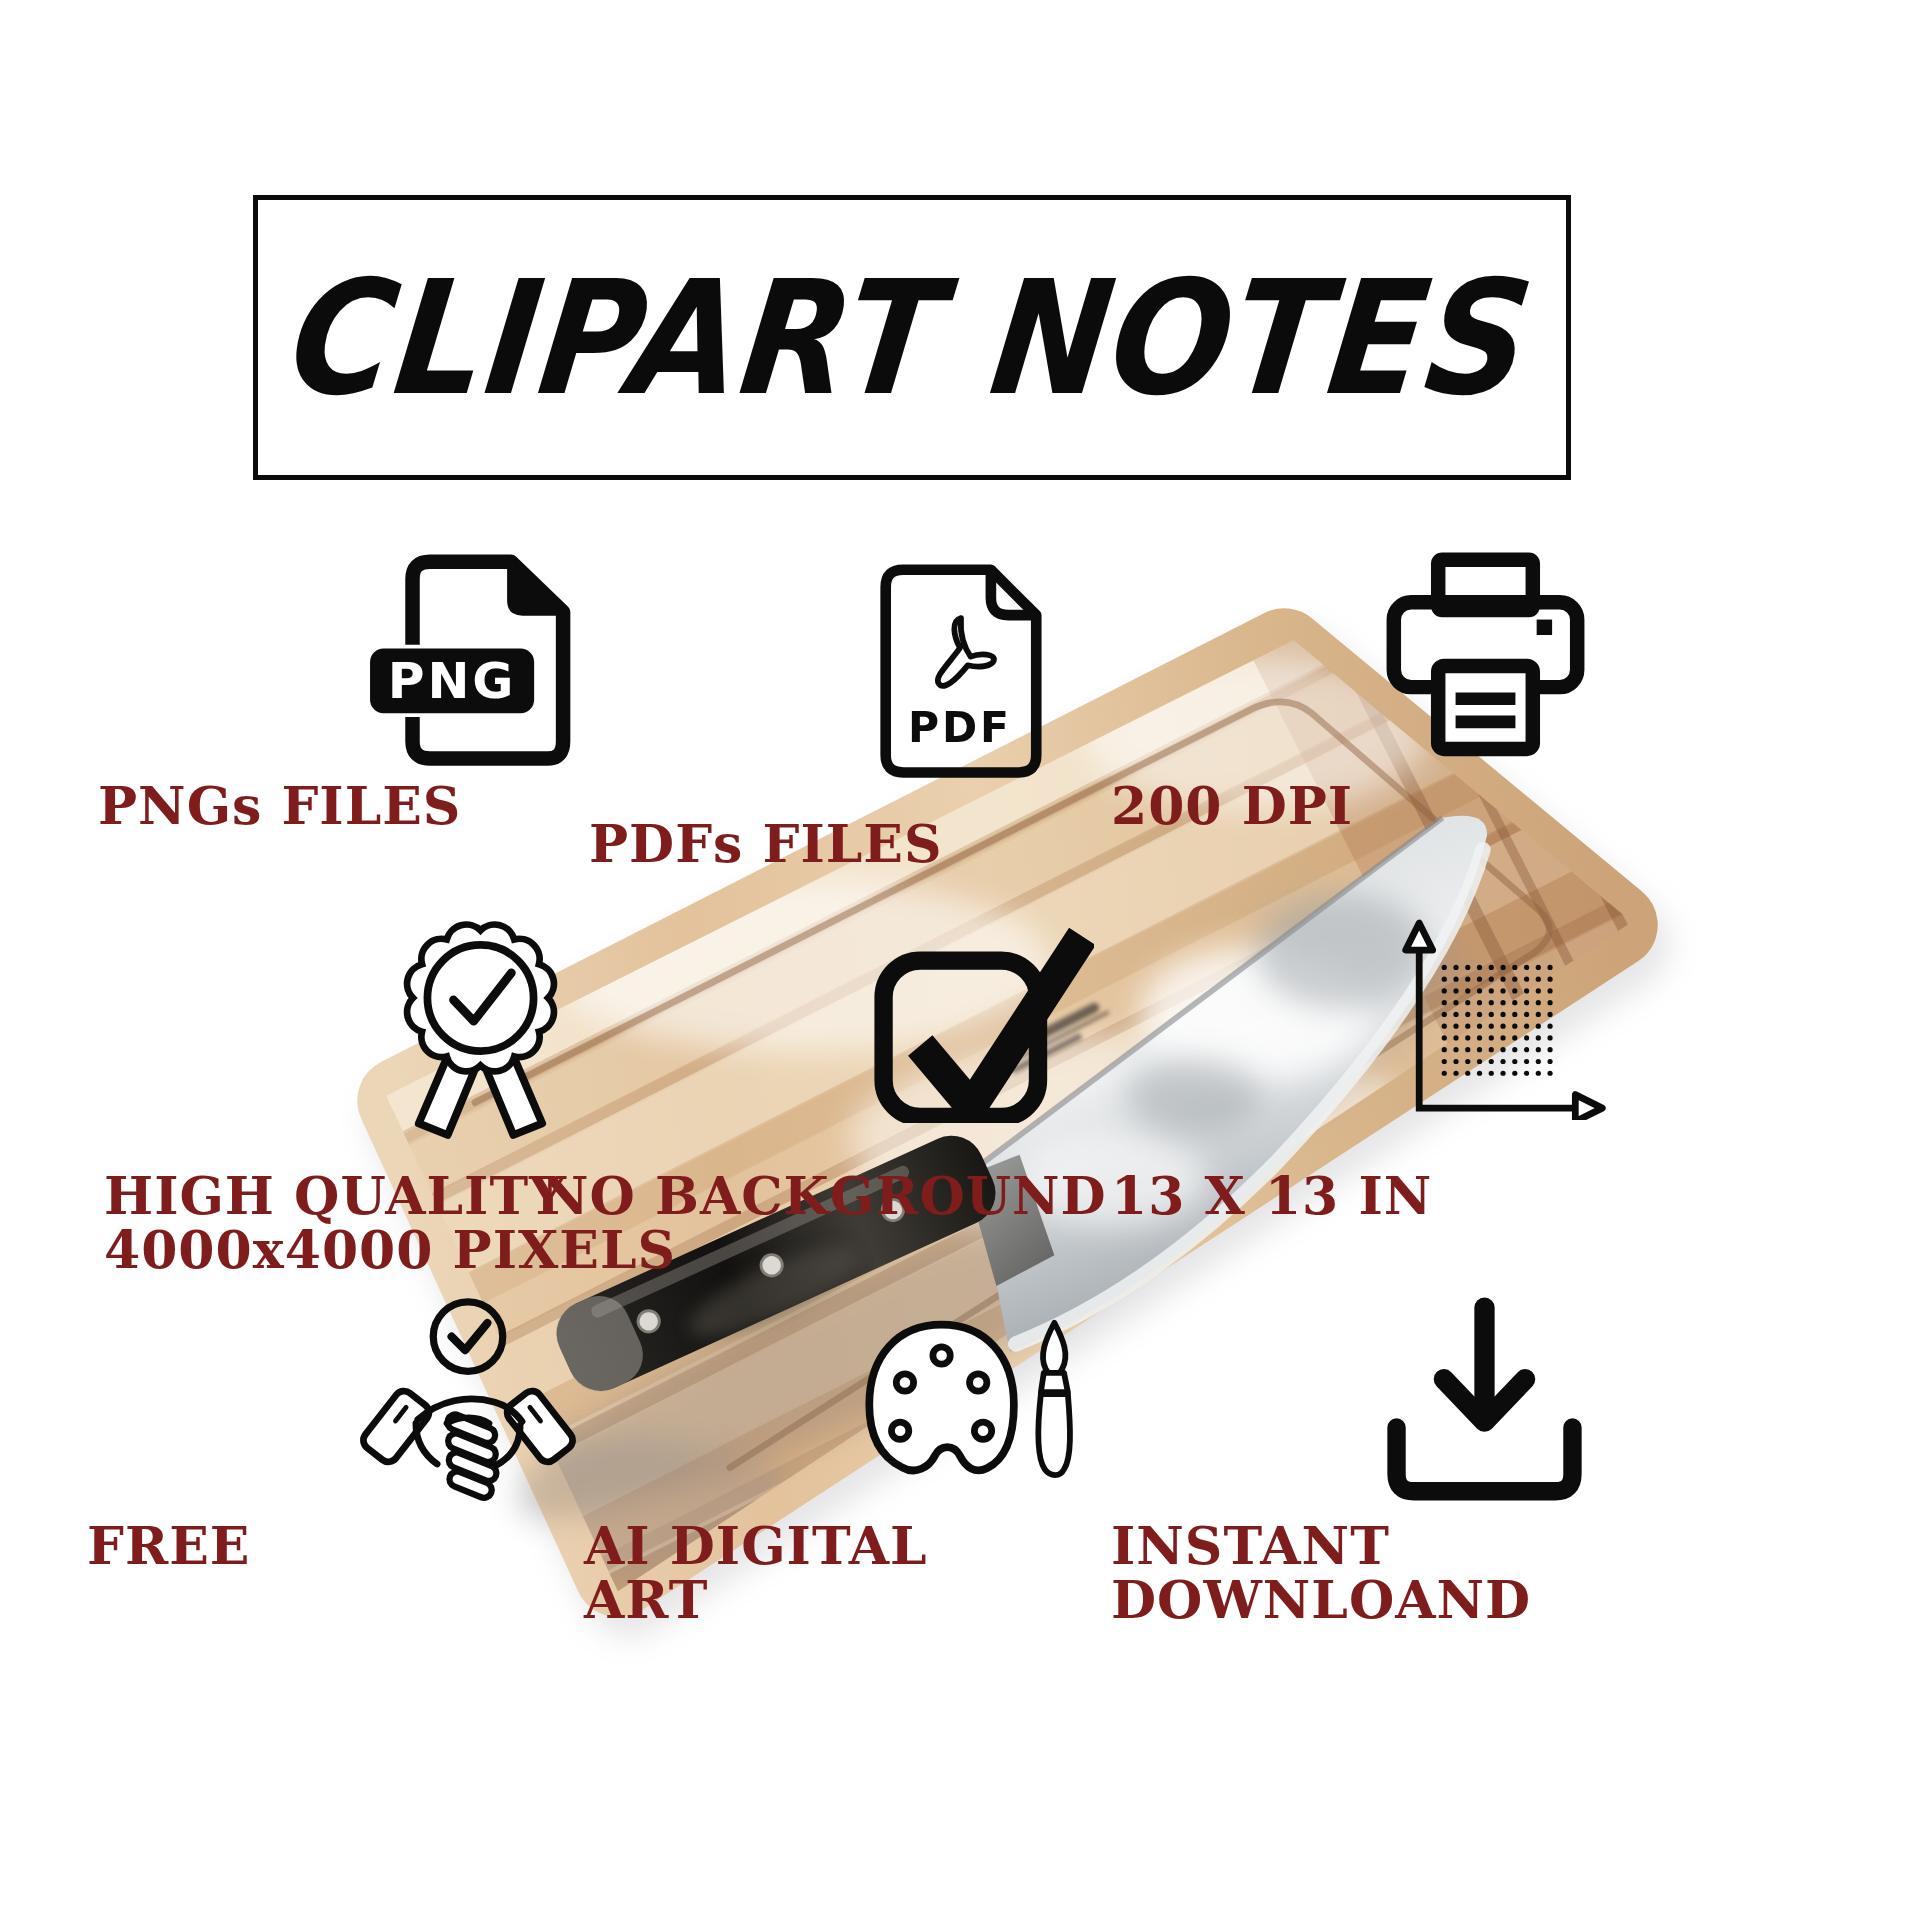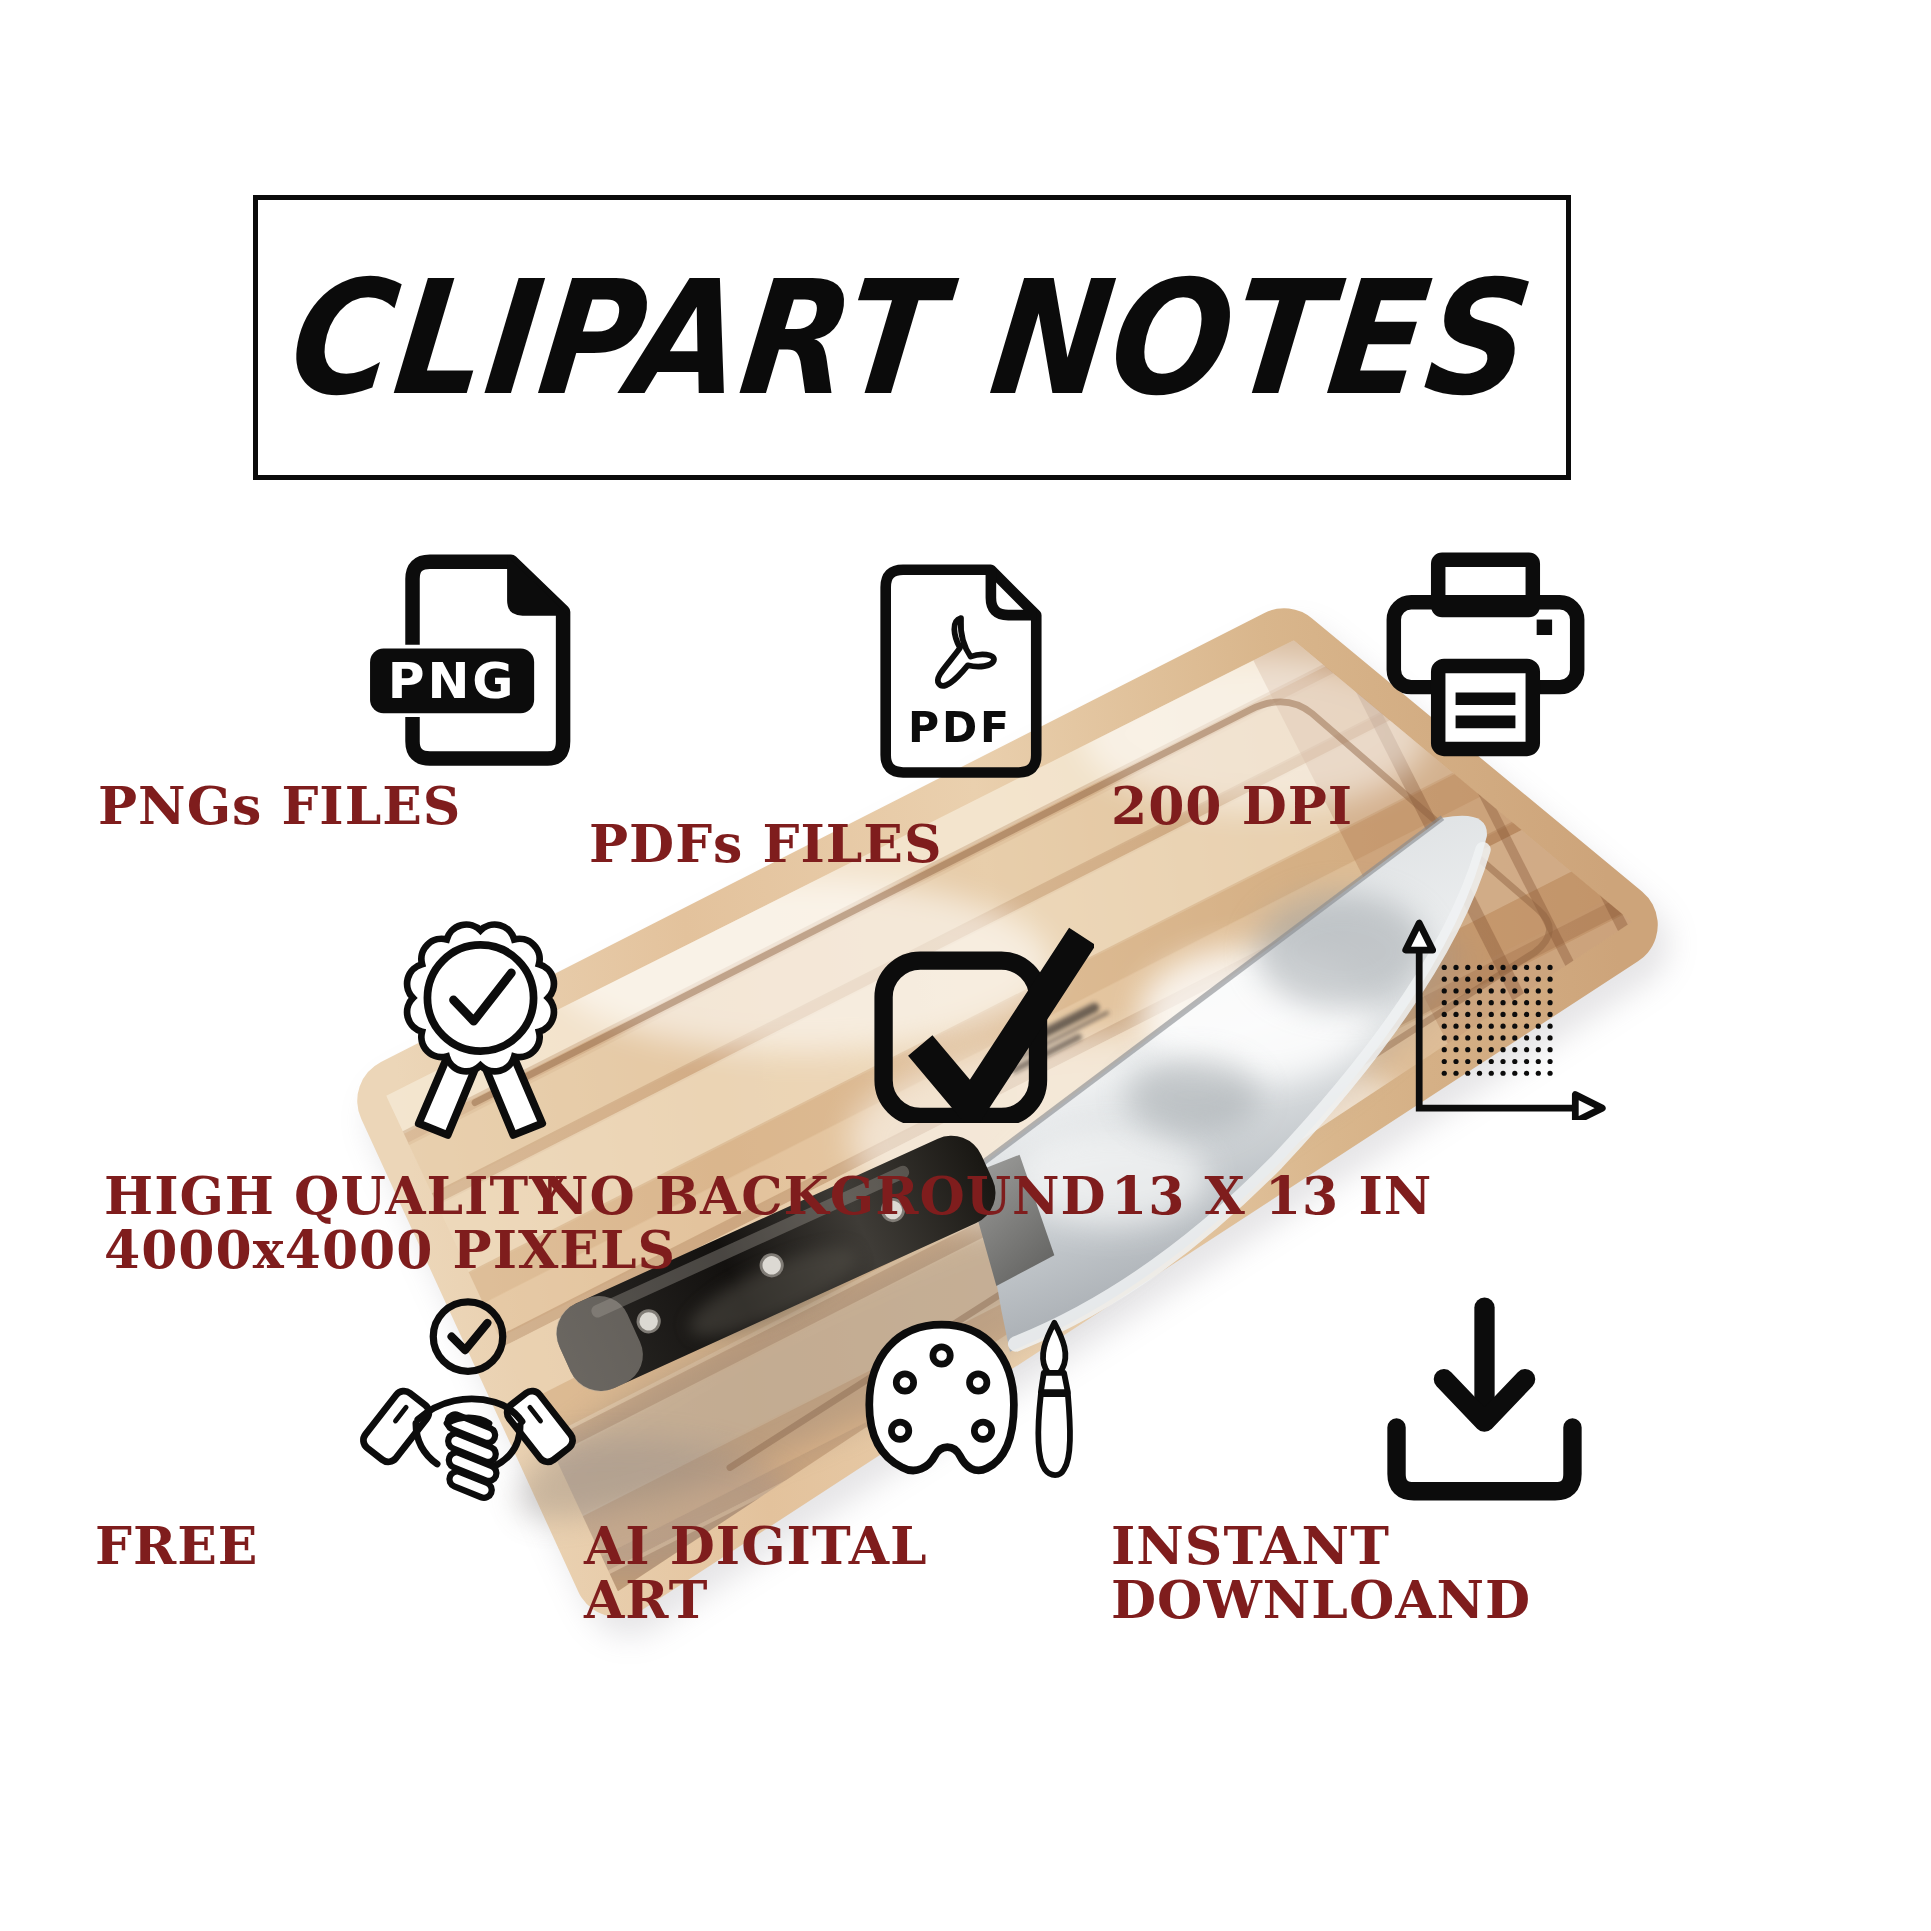--- a/index.html
+++ b/index.html
@@ -319,20 +319,20 @@
 
   <div class="lbl" style="left:98px;top:778px">PNGs FILES</div>
   <div class="lbl" style="left:589px;top:816px">PDFs FILES</div>
   <div class="lbl" style="left:1111px;top:778px">200 DPI</div>
 
   <div class="lbl" style="left:104px;top:1168px">HIGH QUALITY</div>
   <div class="lbl" style="left:104px;top:1222px">4000x4000 PIXELS</div>
   <div class="lbl" style="left:541px;top:1168px">NO BACKGROUND</div>
   <div class="lbl" style="left:1111px;top:1168px">13 X 13 IN</div>
 
-  <div class="lbl" style="left:95px;top:1518px">FREE</div>
+  <div class="lbl" style="left:87px;top:1518px">FREE</div>
   <div class="lbl" style="left:584px;top:1518px">AI DIGITAL</div>
   <div class="lbl" style="left:584px;top:1572px">ART</div>
   <div class="lbl" style="left:1111px;top:1518px">INSTANT</div>
   <div class="lbl" style="left:1111px;top:1572px">DOWNLOAND</div>
 
 </div>
 
 
 </body></html>

